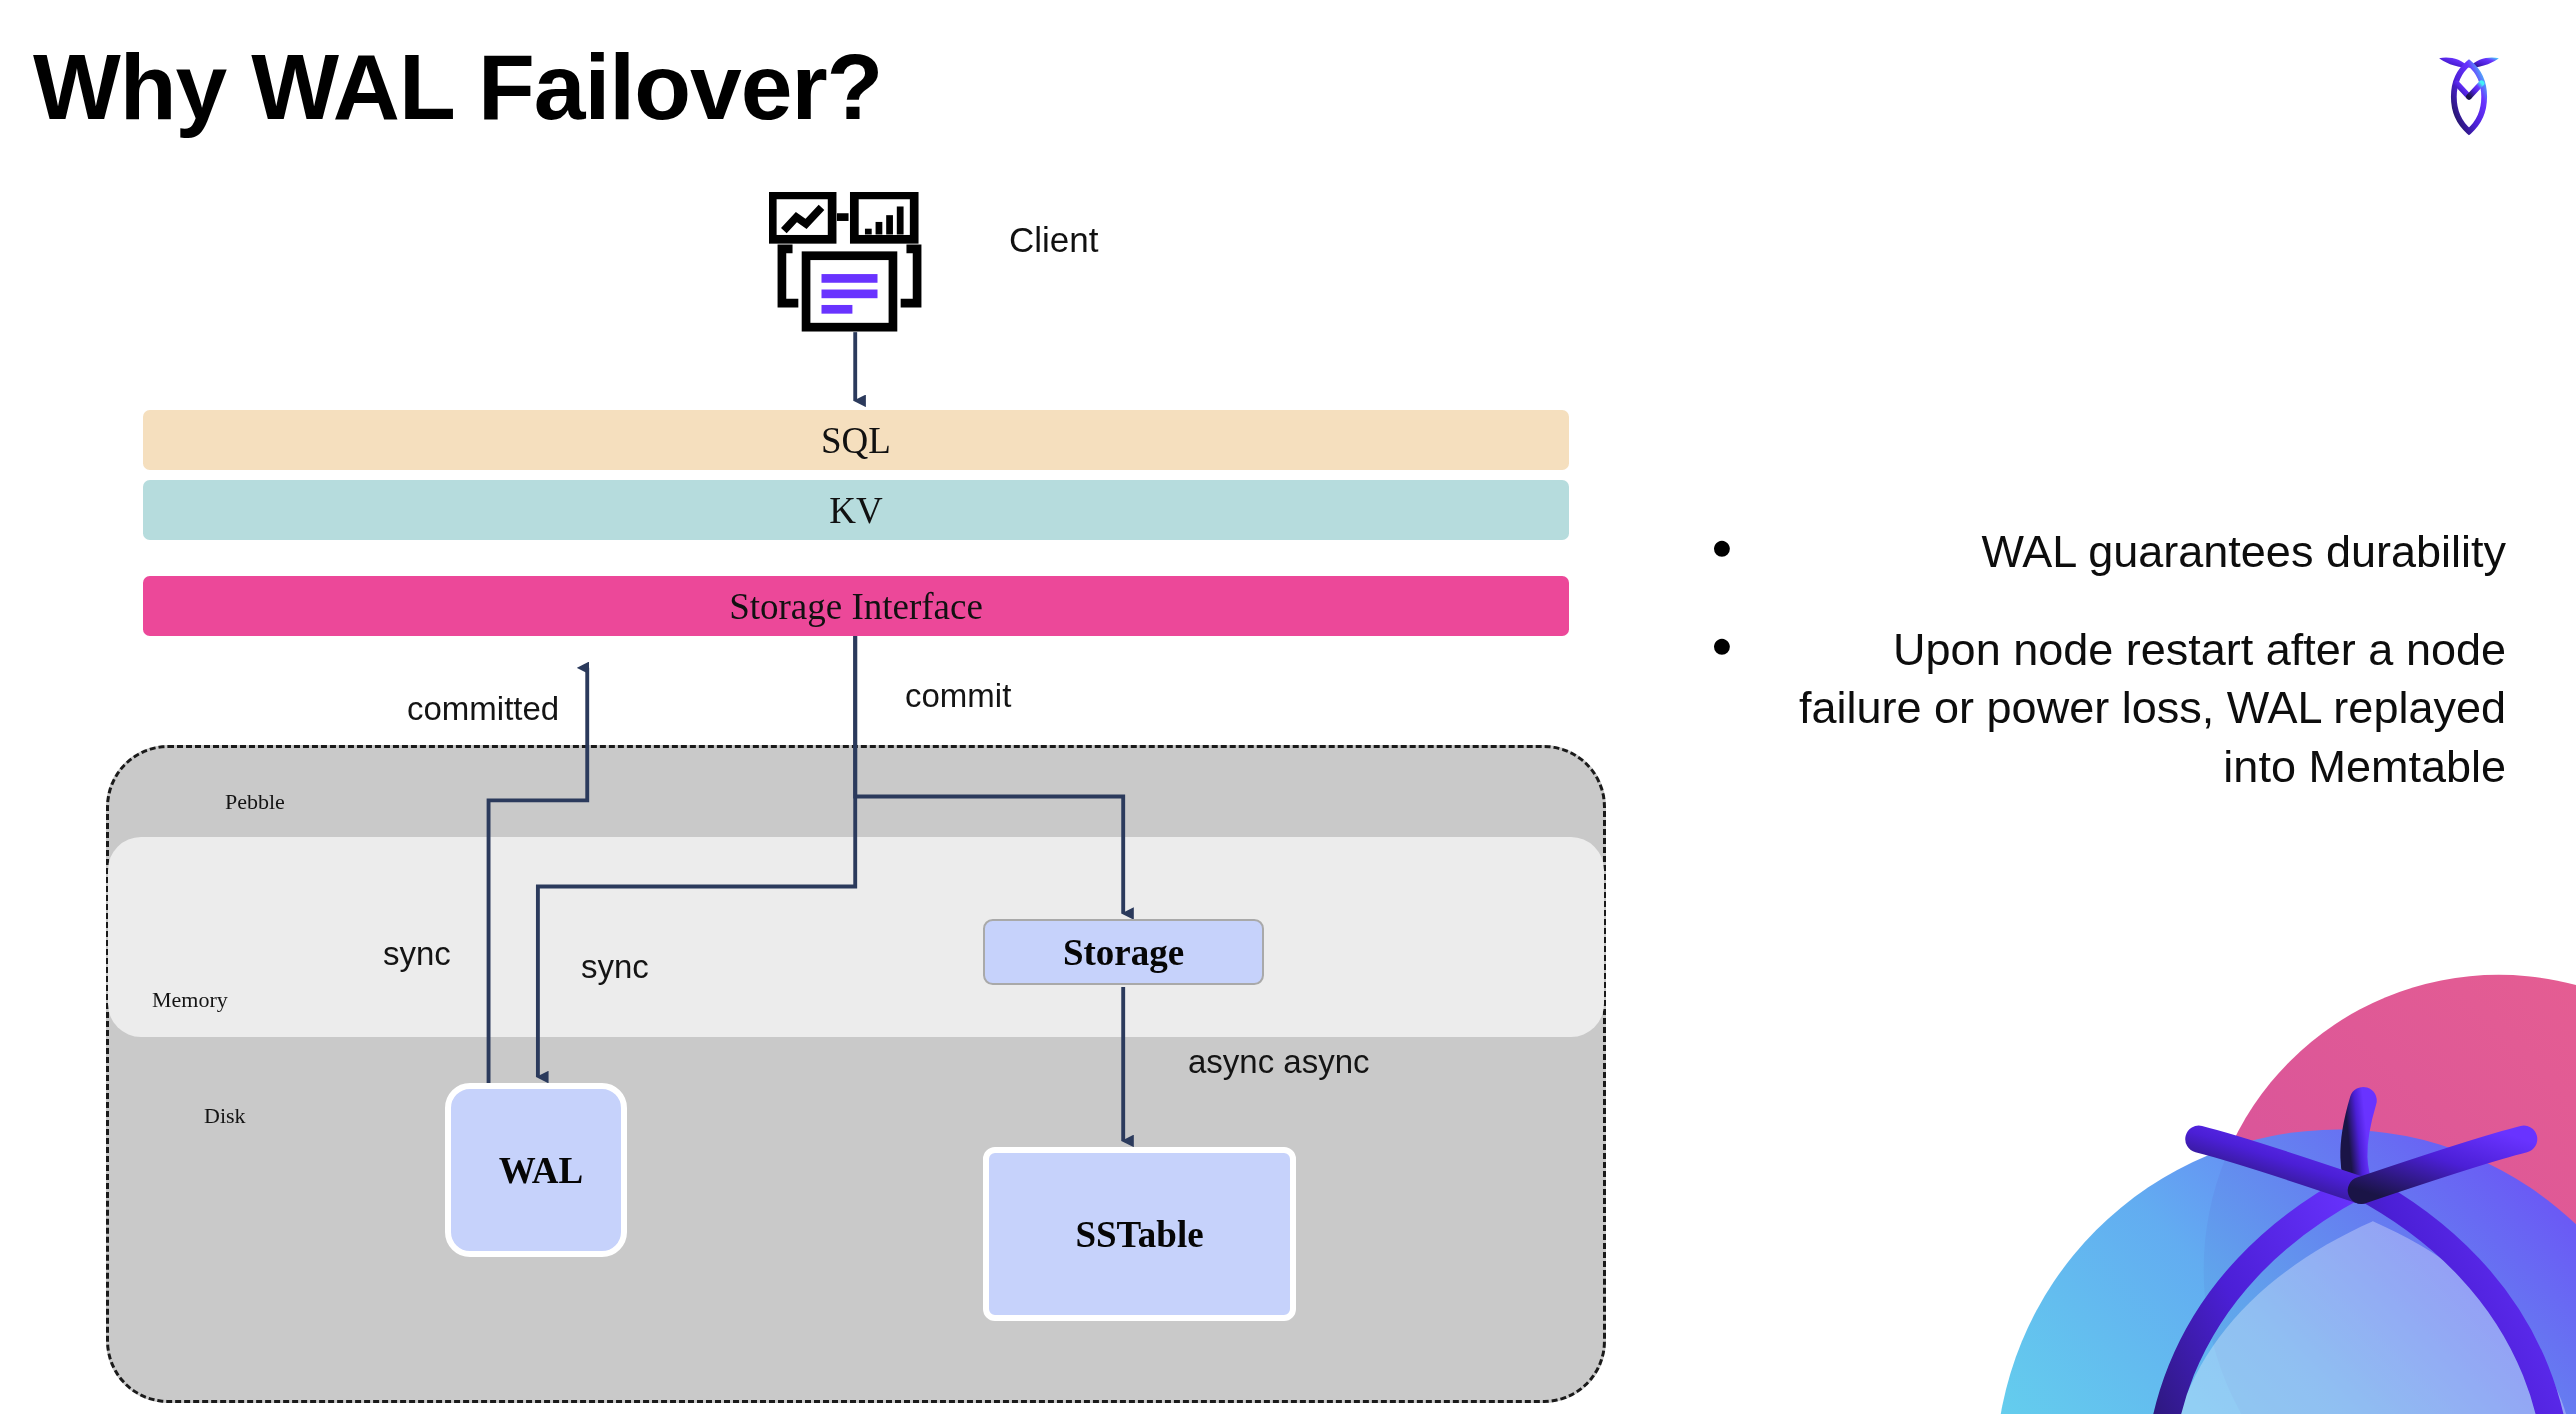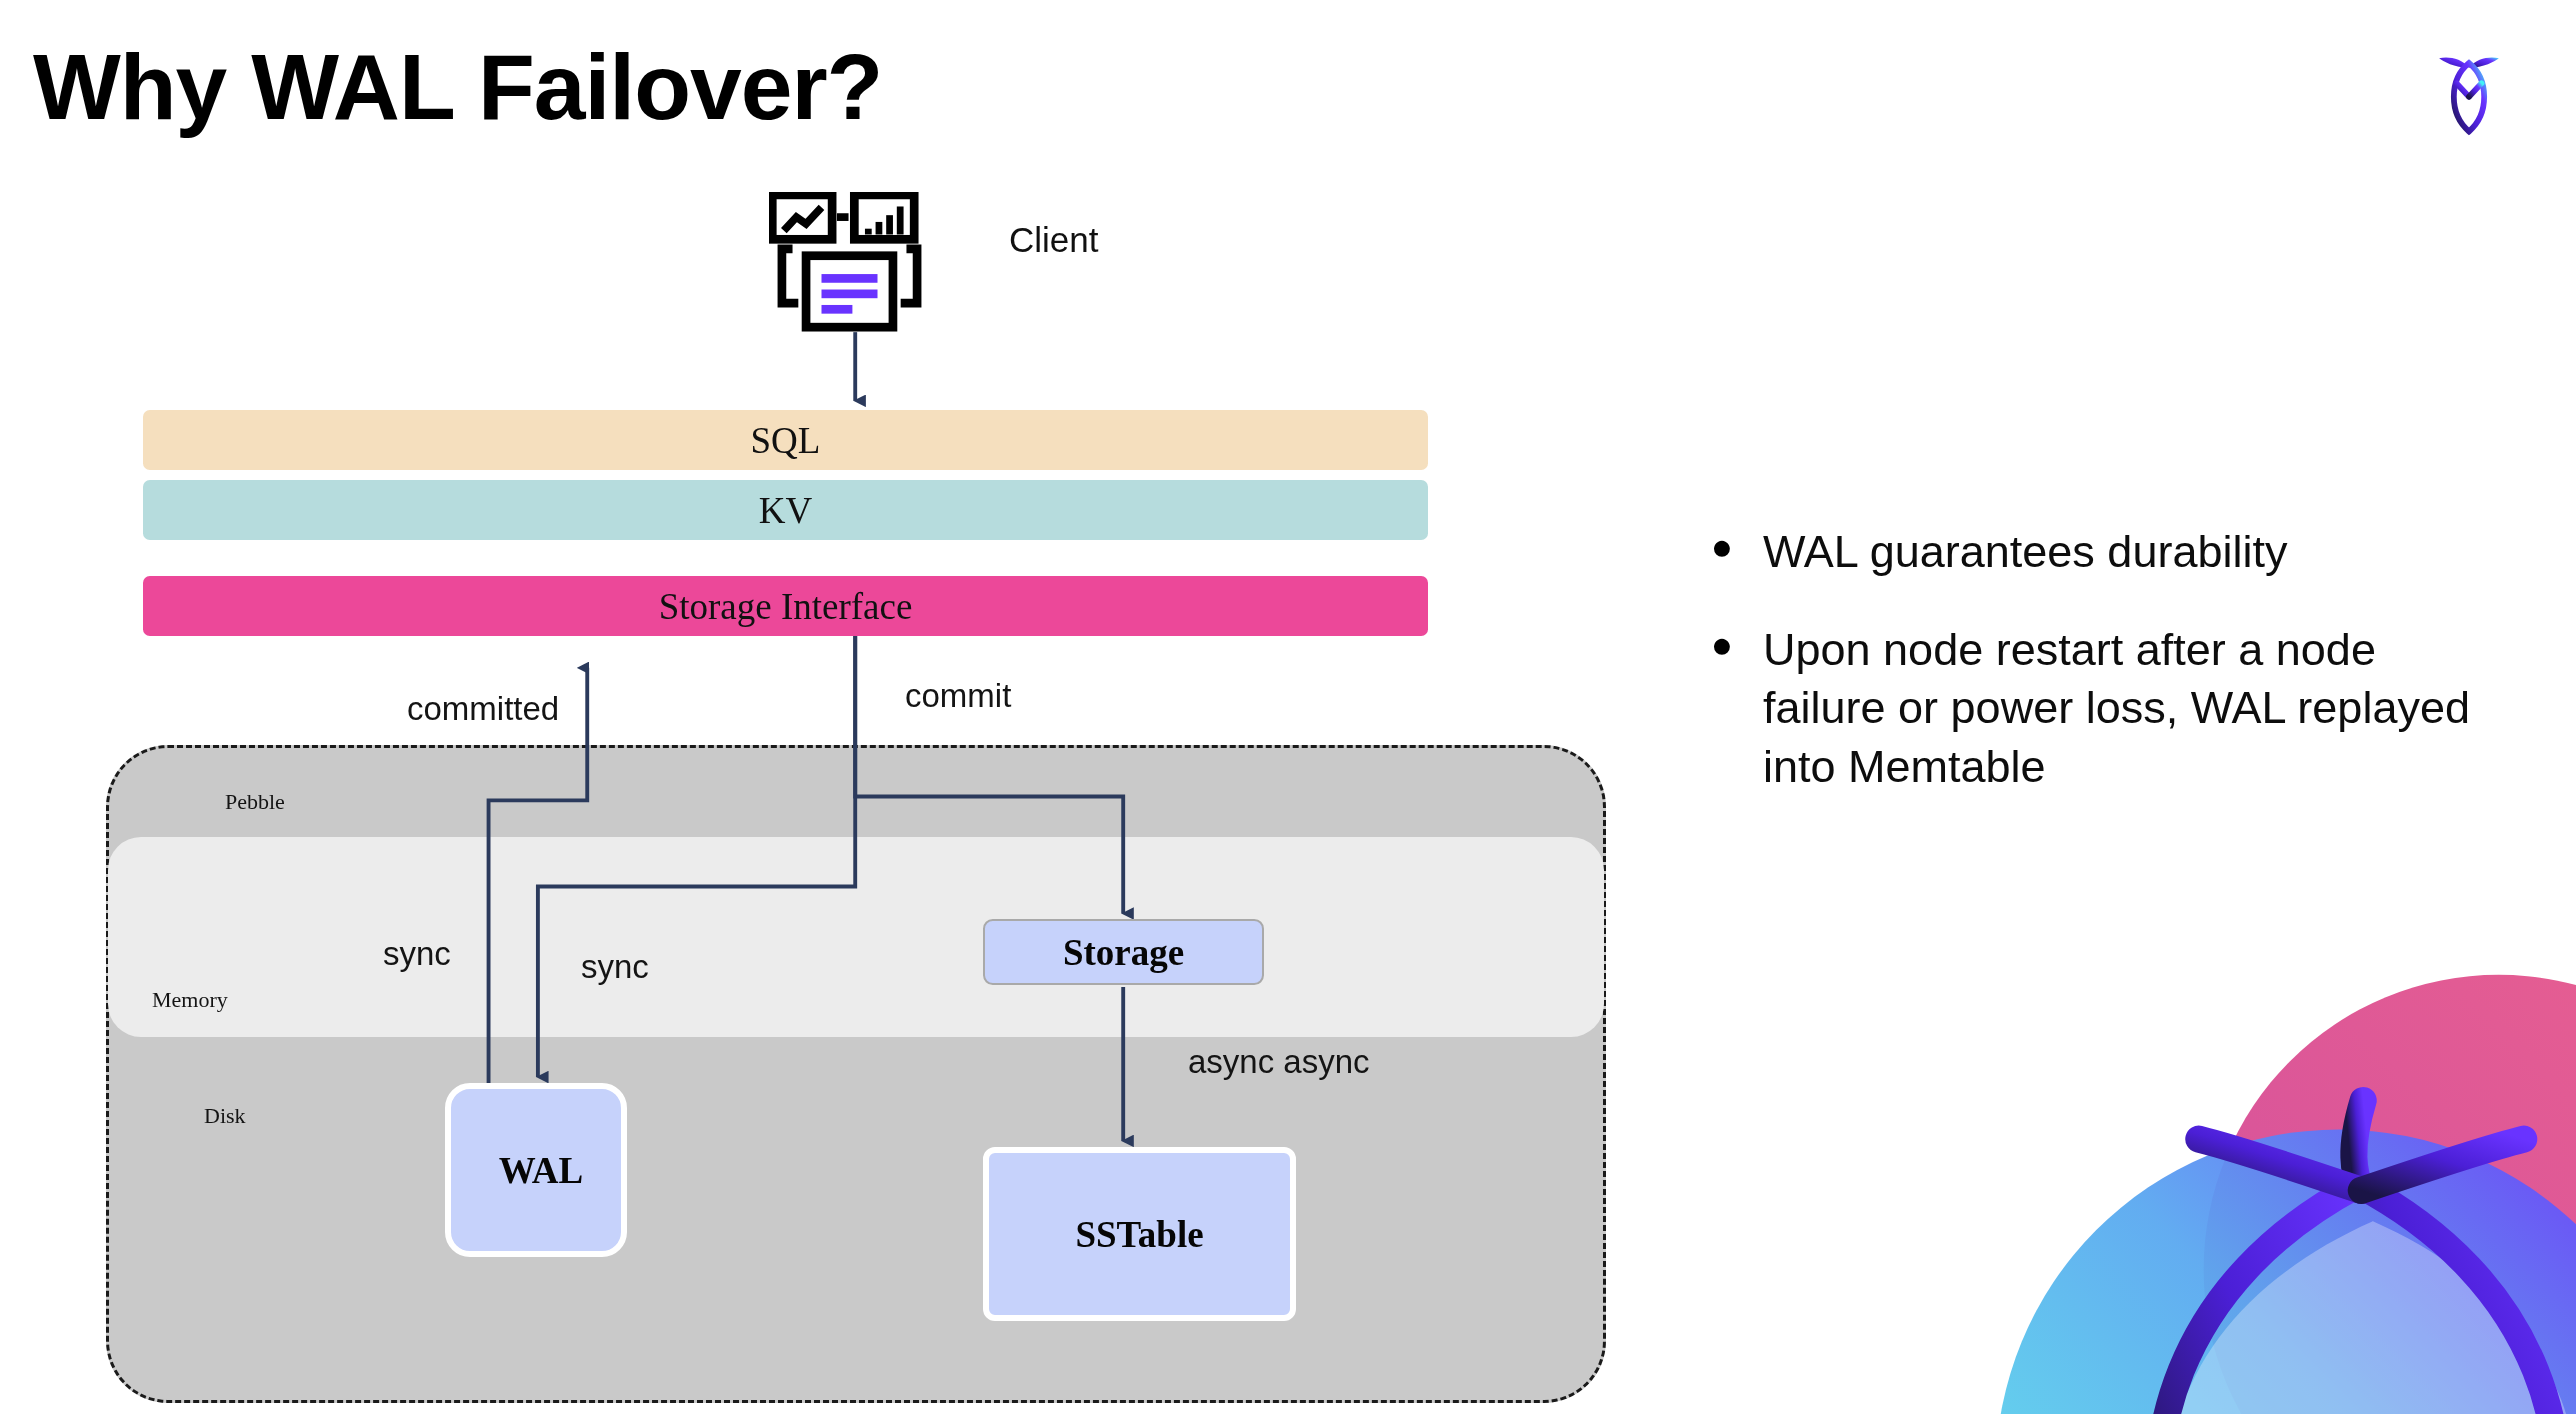--- a/index.html
+++ b/index.html
@@ -72,21 +72,21 @@
     font-size: 35px;
     color: #111111;
     font-family: "Liberation Sans", sans-serif;
     white-space: nowrap;
   }
 
   
   .layer-bar {
     position: absolute;
     left: 143px;
-    width: 1285px;
+    width: 1426px;
     height: 60px;
     border-radius: 6.8px;
     display: flex;
     align-items: center;
     justify-content: center;
     font-family: "Liberation Serif", serif;
     font-size: 37px;
     color: #111111;
   }
   #layer-sql { top: 410px; }
@@ -212,20 +212,21 @@
     text-align: left;
     padding-left: 7.7px;
     box-sizing: border-box;
   }
   .bullet-text {
     flex: 1 1 auto;
     font-family: "Liberation Sans", sans-serif;
     font-size: 45px;
     line-height: 1.3;
     color: #0d0d0d;
+    text-align: right;
   }
 </style>
 </head>
 <body>
 
 <div id="slide-title">Why WAL Failover?</div>
 
 <div id="brand-logo">
   <svg viewBox="0 0 110 110" width="106" height="106" aria-hidden="true">
     <defs>

